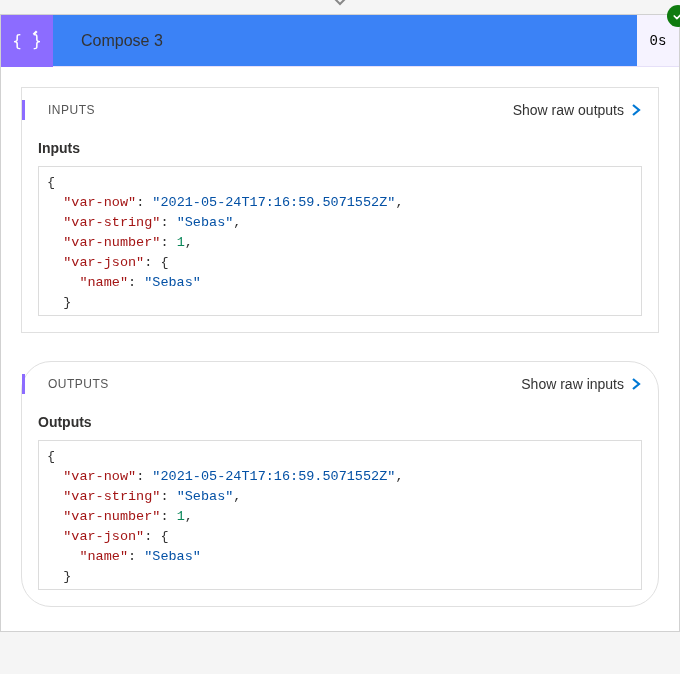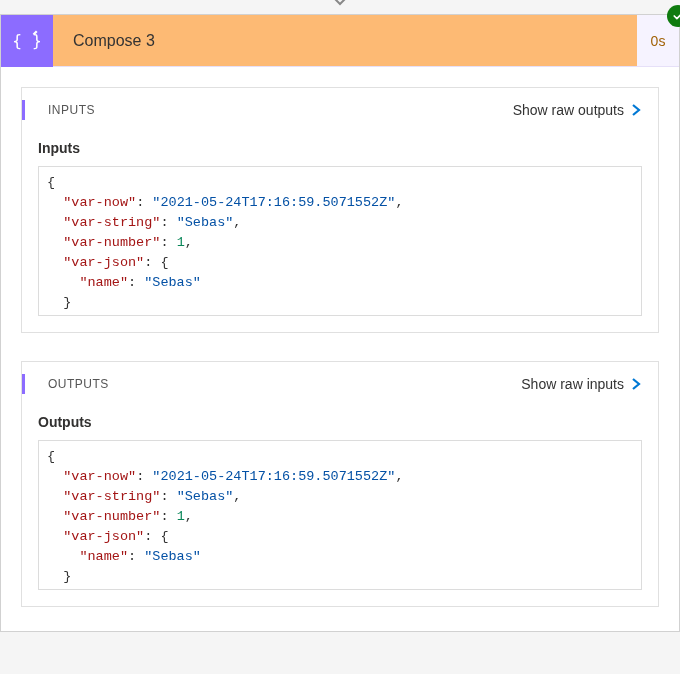--- a/index.html
+++ b/index.html
@@ -24,35 +24,36 @@
       background: #8c6cff;
       display: flex;
       align-items: center;
       justify-content: center;
     }
     .action-icon svg { width: 26px; height: 26px; }
     .action-title {
       flex: 1;
       display: flex;
       align-items: center;
-      padding-left: 20px;
+      padding-left: 28px;
       font-size: 16px;
       color: #333;
-      background: #fdba74;
+      background: #3b82f6;
       border-bottom: 1px solid #e6e0f8;
     }
     .action-time {
       width: 42px;
       display: flex;
       align-items: center;
       justify-content: center;
       font-size: 14px;
-      color: #a16207;
+      color: #000000;
       background: #f6f3ff;
       border-bottom: 1px solid #e6e0f8;
+      font-family: Liberation Mono, monospace;
     }
     .status-badge {
       position: absolute;
       top: -10px;
       right: -10px;
       width: 22px;
       height: 22px;
       background: #0f7b0f;
       border-radius: 50%;
       display: flex;
@@ -62,21 +63,21 @@
     .status-badge svg { width: 12px; height: 12px; }
     .action-body {
       padding: 20px 20px 24px 20px;
     }
     .section {
       border: 1px solid #e0e0e0;
       margin-bottom: 28px;
       padding: 14px 16px 16px 16px;
       position: relative;
     }
-    .section:last-child { margin-bottom: 0; }
+    .section:last-child { margin-bottom: 0; border-radius: 30px; }
     .section-accent {
       position: absolute;
       left: 0;
       top: 12px;
       width: 3px;
       height: 20px;
       background: #8c6cff;
     }
     .section-header {
       display: flex;

